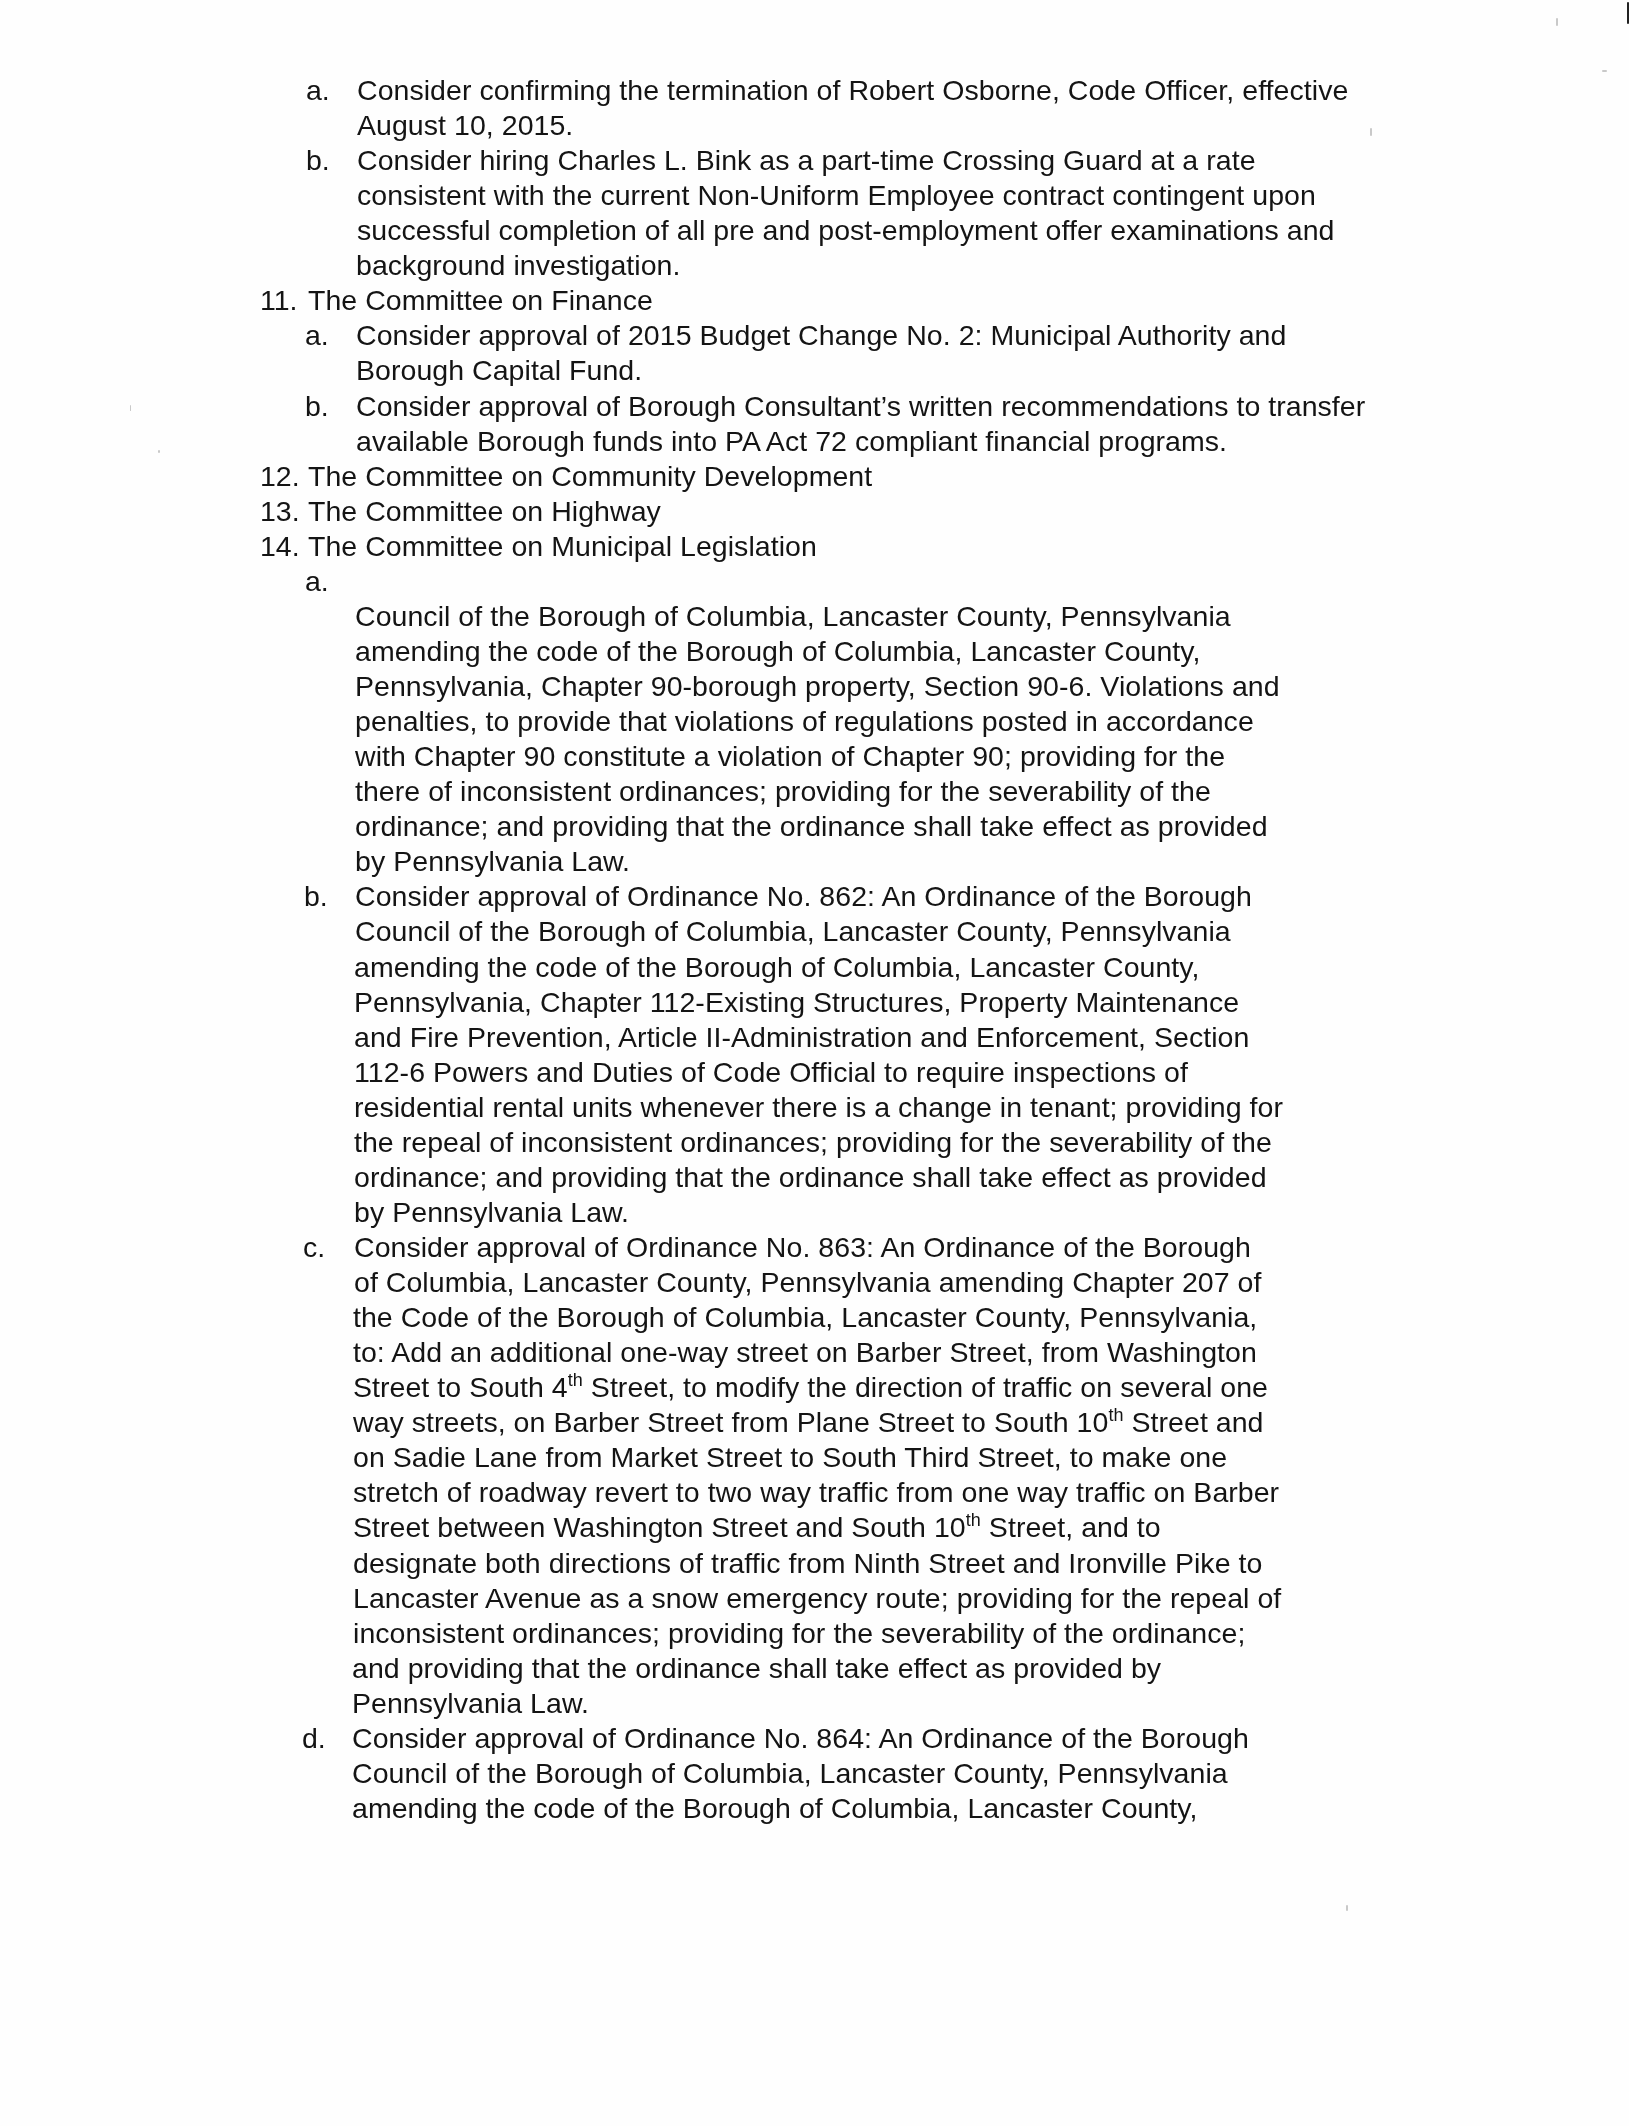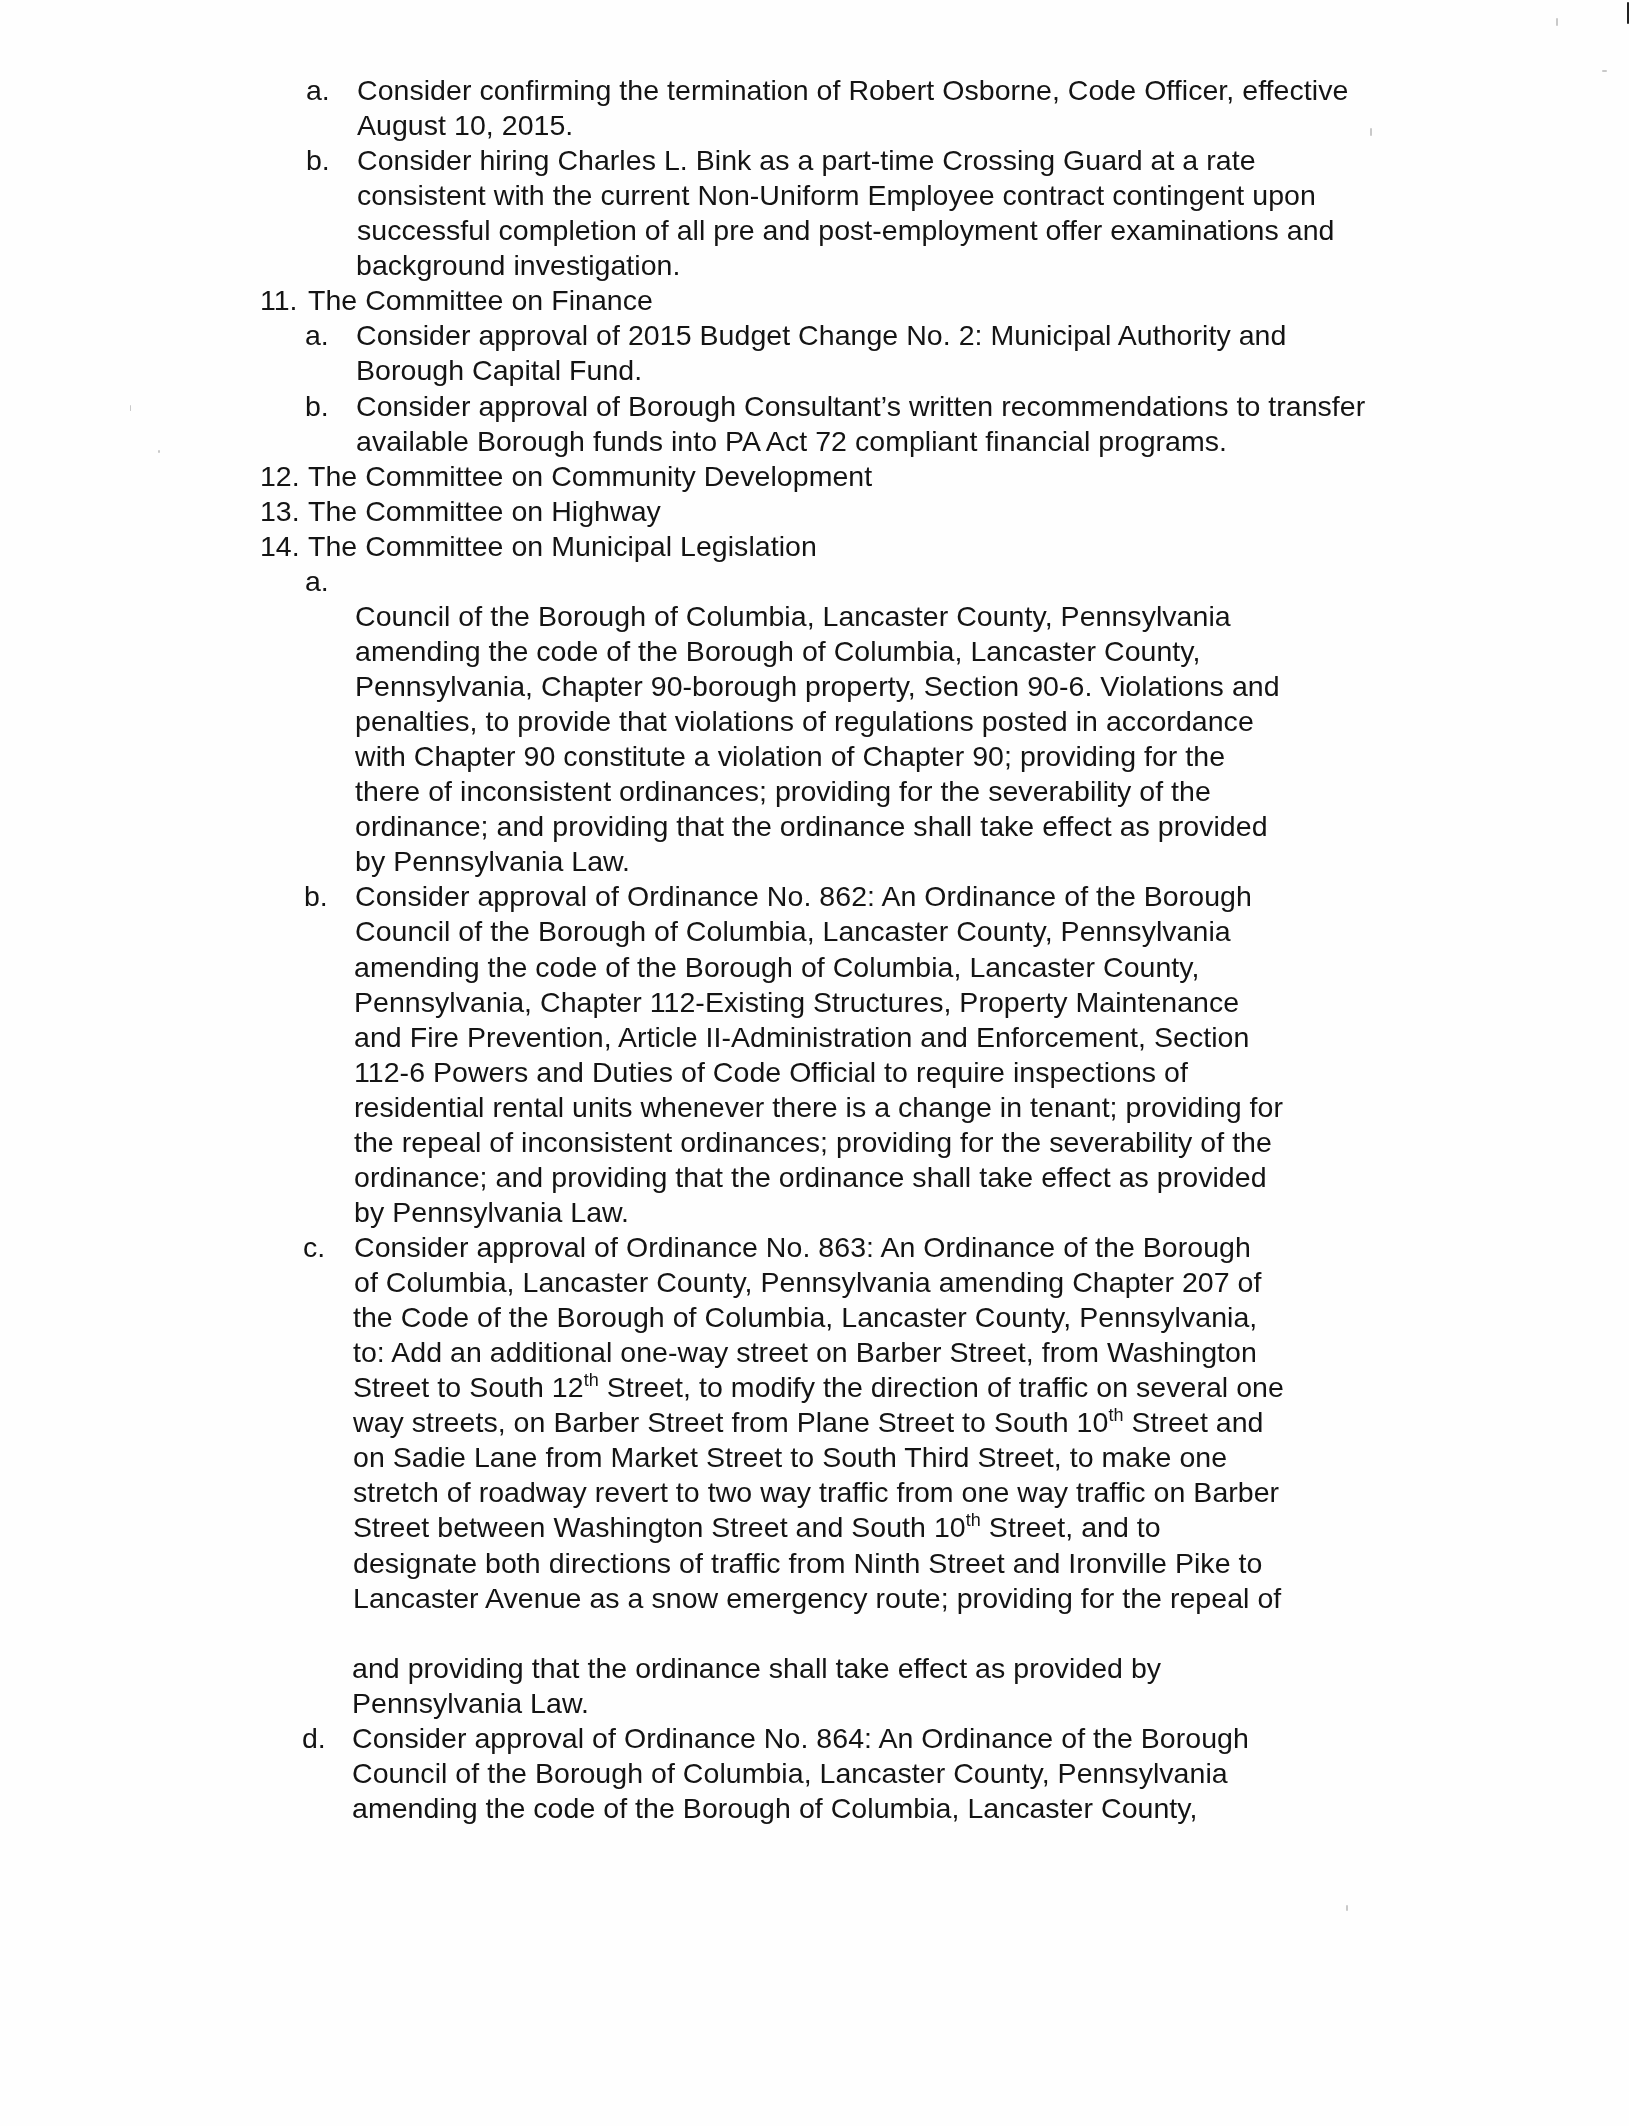--- a/index.html
+++ b/index.html
@@ -59,27 +59,28 @@
     <div class="line" style="left: 354px; top: 1054.68px;">112-6 Powers and Duties of Code Official to require inspections of</div>
     <div class="line" style="left: 354px; top: 1089.74px;">residential rental units whenever there is a change in tenant; providing for</div>
     <div class="line" style="left: 354px; top: 1124.8px;">the repeal of inconsistent ordinances; providing for the severability of the</div>
     <div class="line" style="left: 354px; top: 1159.86px;">ordinance; and providing that the ordinance shall take effect as provided</div>
     <div class="line" style="left: 354px; top: 1194.92px;">by Pennsylvania Law.</div>
     <div class="marker" style="left: 303px; top: 1229.98px;">c.</div>
     <div class="line" style="left: 354px; top: 1229.98px;">Consider approval of Ordinance No. 863:  An Ordinance of the Borough</div>
     <div class="line" style="left: 354px; top: 1265.04px;">of Columbia, Lancaster County, Pennsylvania amending Chapter 207 of</div>
     <div class="line" style="left: 353px; top: 1300.1px;">the Code of the Borough of Columbia, Lancaster County, Pennsylvania,</div>
     <div class="line" style="left: 353px; top: 1335.16px;">to:  Add an additional one-way street  on Barber Street, from Washington</div>
-    <div class="line" style="left: 353px; top: 1370.22px;"><span>Street to South 12</span><sup>th</sup><span> Street, to modify the direction of traffic on several one</span></div>
+    <div class="line" style="left: 353px; top: 1370.22px;"><span>Street to South 4</span><sup>th</sup><span> Street, to modify the direction of traffic on several one</span></div>
     <div class="line" style="left: 353px; top: 1405.28px;"><span>way streets, on Barber Street  from Plane Street to South 10</span><sup>th</sup><span> Street  and</span></div>
     <div class="line" style="left: 353px; top: 1440.34px;">on Sadie Lane from Market Street to South Third Street, to make one</div>
     <div class="line" style="left: 353px; top: 1475.4px;">stretch of roadway revert to two way traffic from one way traffic on Barber</div>
     <div class="line" style="left: 353px; top: 1510.46px;"><span>Street between Washington Street and South 10</span><sup>th</sup><span> Street, and to</span></div>
     <div class="line" style="left: 353px; top: 1545.52px;">designate both directions of traffic from Ninth Street and Ironville Pike to</div>
     <div class="line" style="left: 353px; top: 1580.58px;">Lancaster Avenue as a snow emergency route; providing for the repeal of</div>
+    <div class="line" style="left: 353px; top: 1615.64px;">inconsistent ordinances; providing for the severability of the ordinance;</div>
     <div class="line" style="left: 352px; top: 1650.7px;">and providing that the ordinance shall take effect as provided by</div>
     <div class="line" style="left: 352px; top: 1685.76px;">Pennsylvania Law.</div>
     <div class="marker" style="left: 302px; top: 1720.82px;">d.</div>
     <div class="line" style="left: 352px; top: 1720.82px;">Consider approval of Ordinance No. 864:  An Ordinance of the Borough</div>
     <div class="line" style="left: 352px; top: 1755.88px;">Council of the Borough of Columbia, Lancaster County, Pennsylvania</div>
     <div class="line" style="left: 352px; top: 1790.94px;">amending the code of the Borough of Columbia, Lancaster County,</div>
     <div class="speck" style="left: 1627px; top: 2px; width: 2px; height: 22px; background: rgb(34, 34, 34);"></div>
     <div class="speck" style="left: 1556px; top: 18px; width: 2px; height: 8px;"></div>
     <div class="speck" style="left: 1602px; top: 70px; width: 5px; height: 2px;"></div>
     <div class="speck" style="left: 1370px; top: 128px; width: 2px; height: 8px;"></div>

